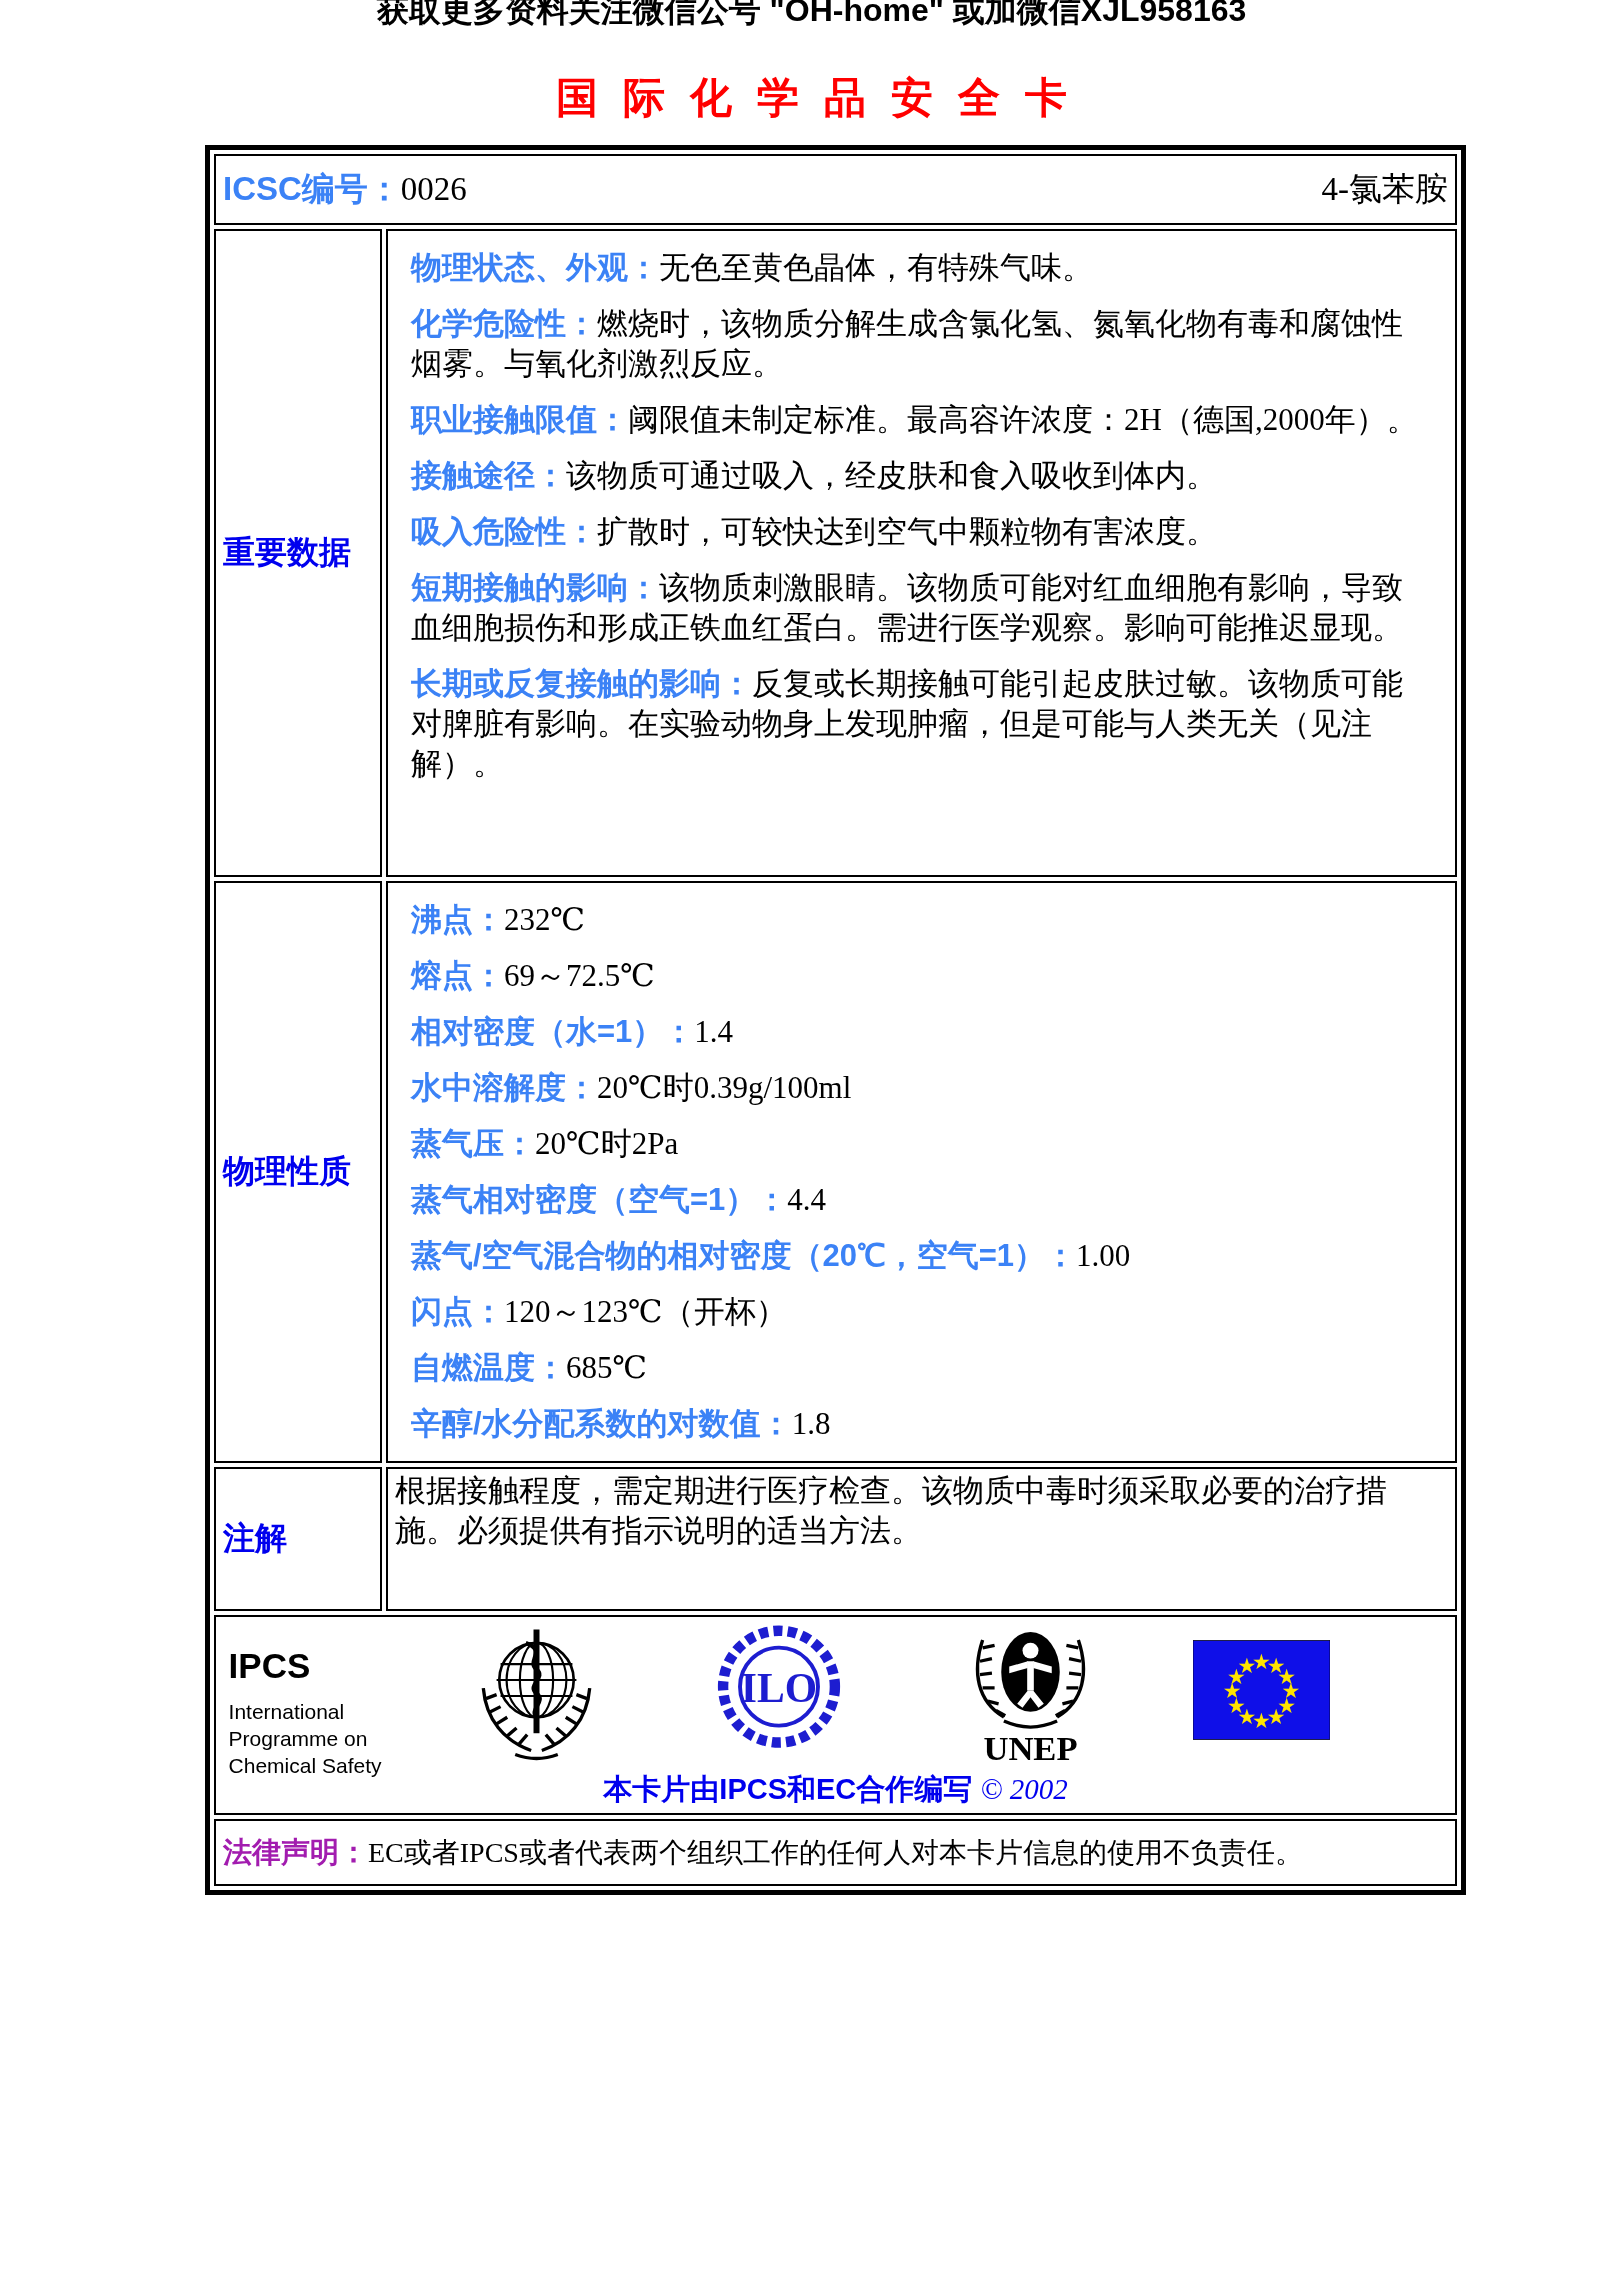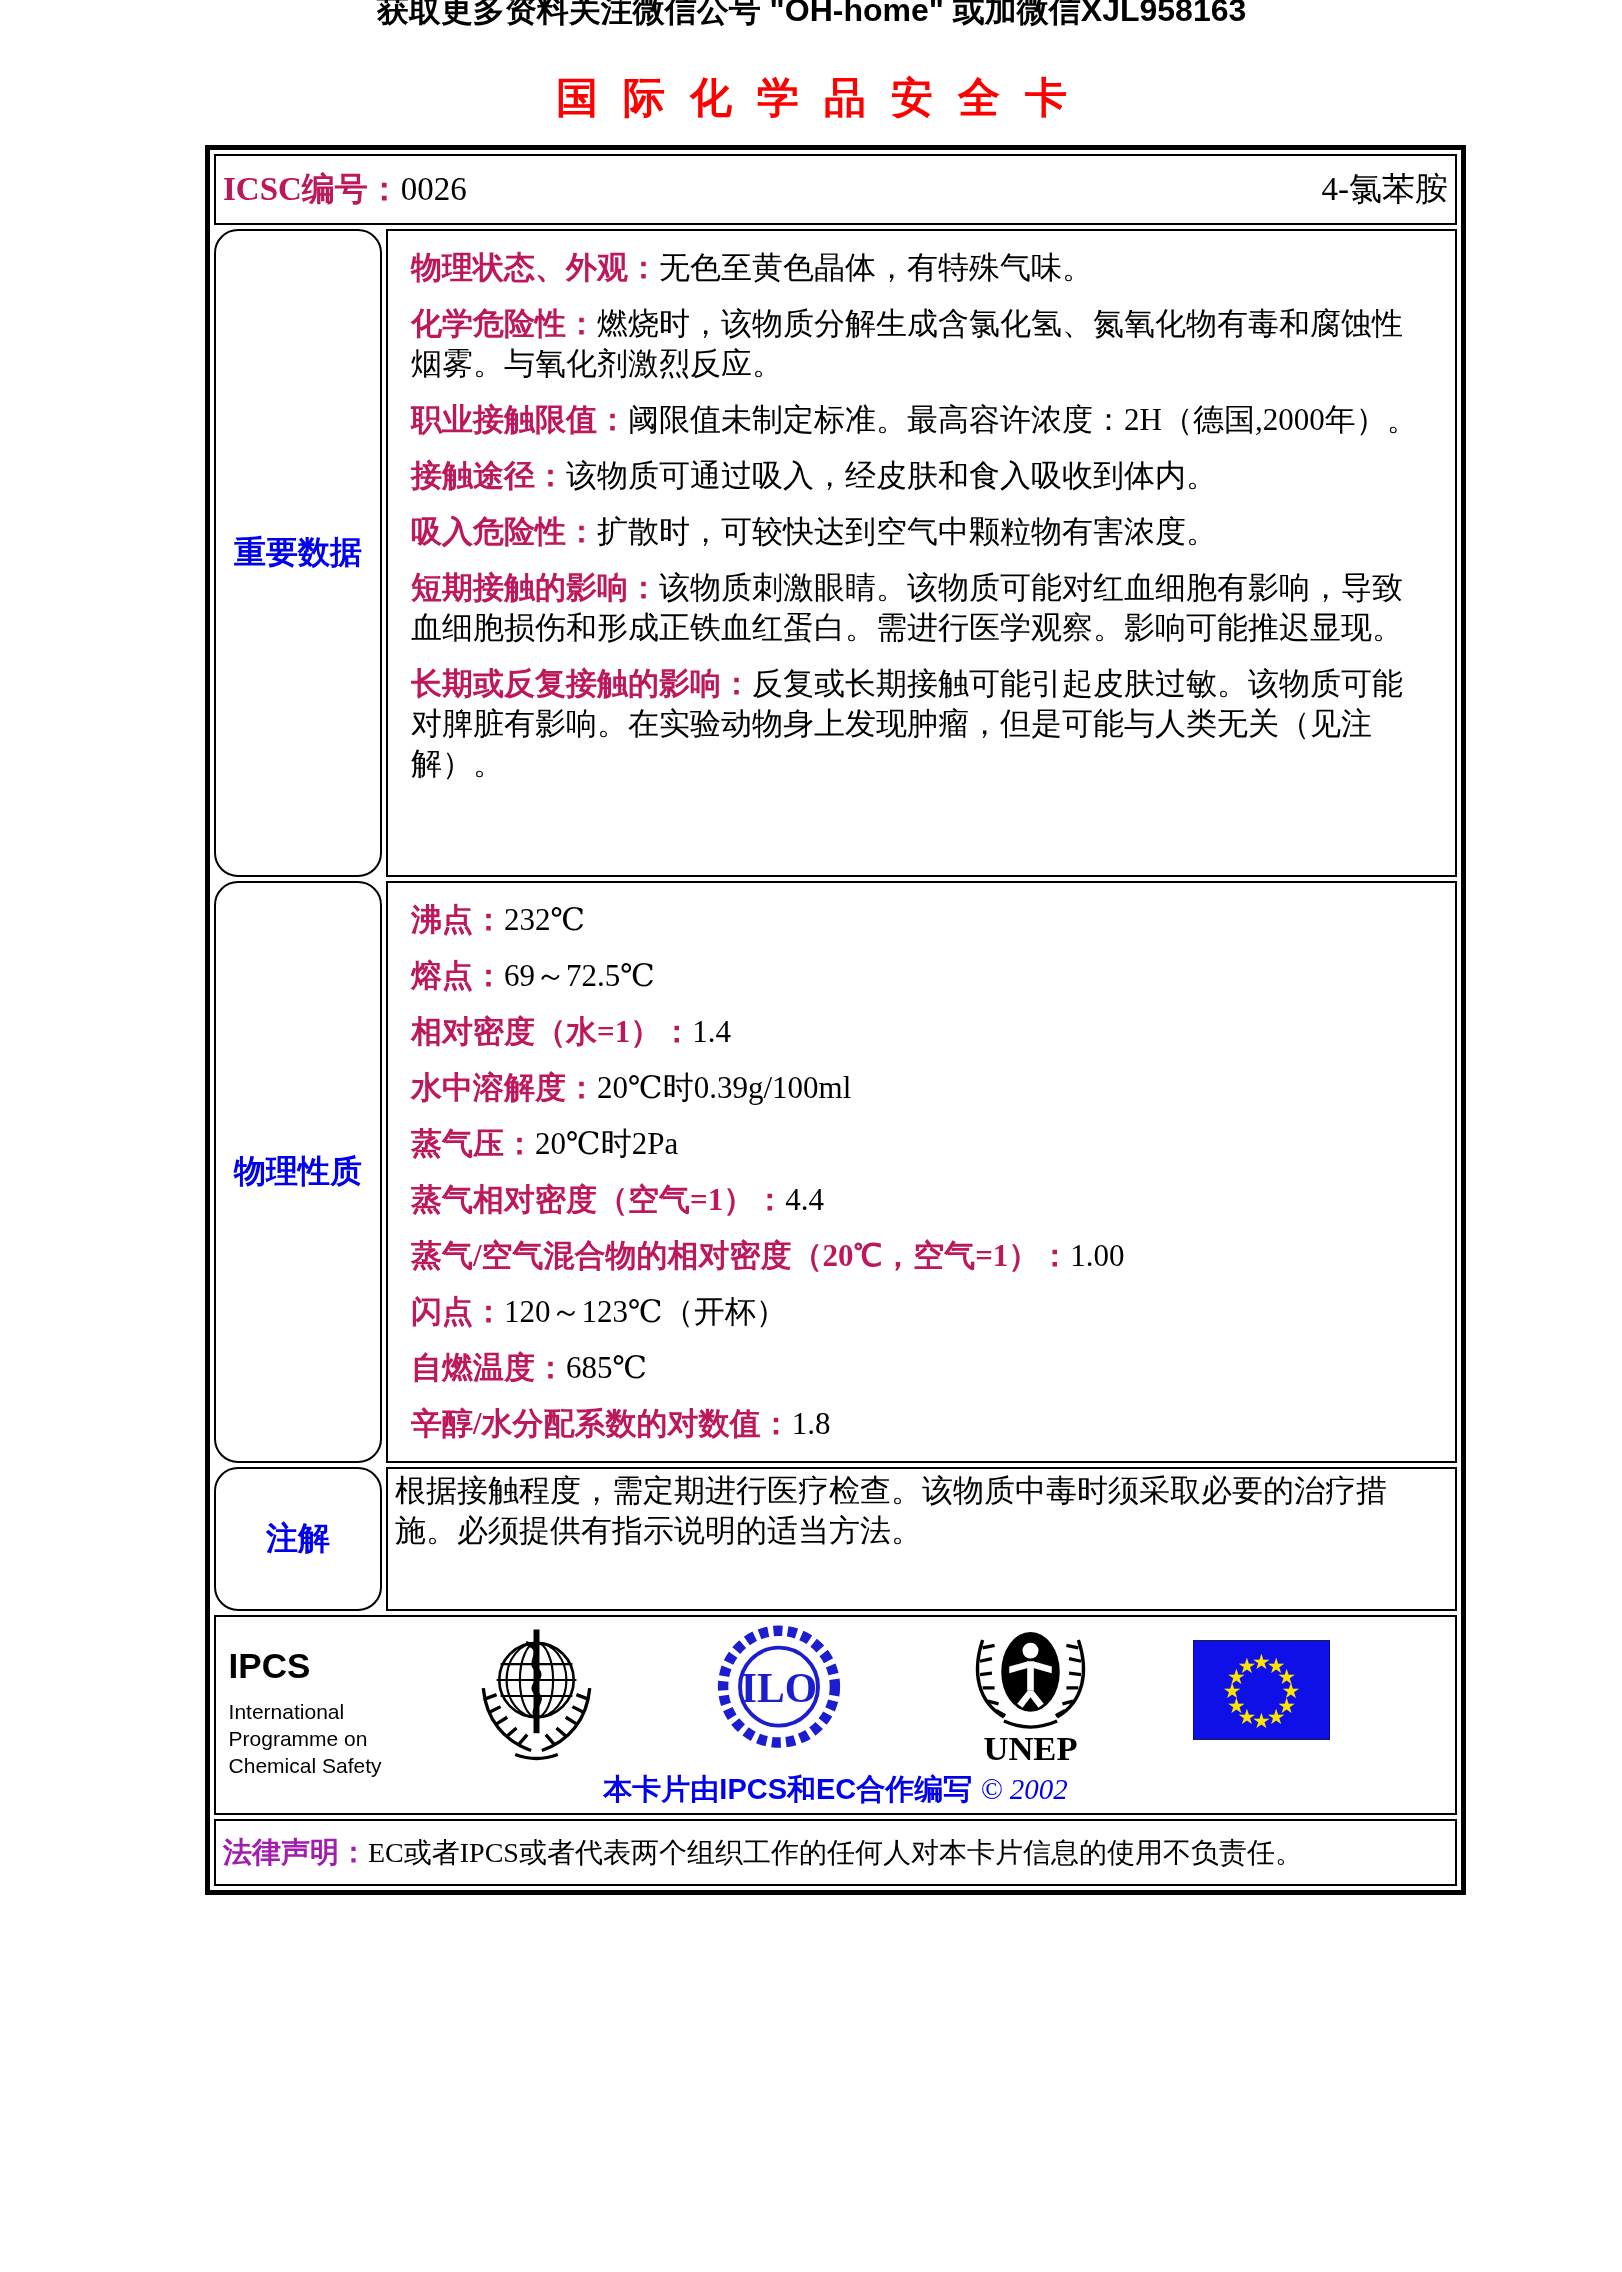--- a/index.html
+++ b/index.html
@@ -18,26 +18,26 @@
     font-size:42px;letter-spacing:25px;text-indent:25px;color:#ff0000;white-space:nowrap;
   }
   table.card{
     position:absolute;left:205px;top:145px;width:1261px;
     border:5.6px solid #000;border-collapse:separate;border-spacing:4.2px;
     table-layout:fixed;background:#fff;
   }
   td{border:2.8px solid #000;background:#fff;padding:1.4px 7px;vertical-align:top;}
   col.c-label{width:168px;}
   .label-cell{
-    text-align:center;vertical-align:middle;color:#0000ee;
-    font-family:Liberation Serif, serif;font-weight:bold;font-size:32px;border-radius:24px;
+    vertical-align:middle;color:#0000ee;
+    font-family:Liberation Serif, serif;font-weight:bold;font-size:32px;
   }
   .content-cell{font-size:31px;line-height:40px;color:#000;}
   .blue-label{
-    color:#be185d;font-family:Liberation Serif, serif;font-weight:bold;
+    color:#3b82f6;font-family:Liberation Sans, sans-serif;font-weight:bold;
   }
   .entry{margin:16px;}
   .header-cell{height:64px;vertical-align:middle;font-size:33px;}
   .header-flex{display:flex;justify-content:space-between;align-items:center;}
   .header-left .blue-label{font-size:33px;}
   .h-important{height:641px;}
   .h-physical{height:470px;}
   .h-env{height:105px;}
   .h-notes{height:137px;}
   .h-add{height:39px;vertical-align:middle;}

